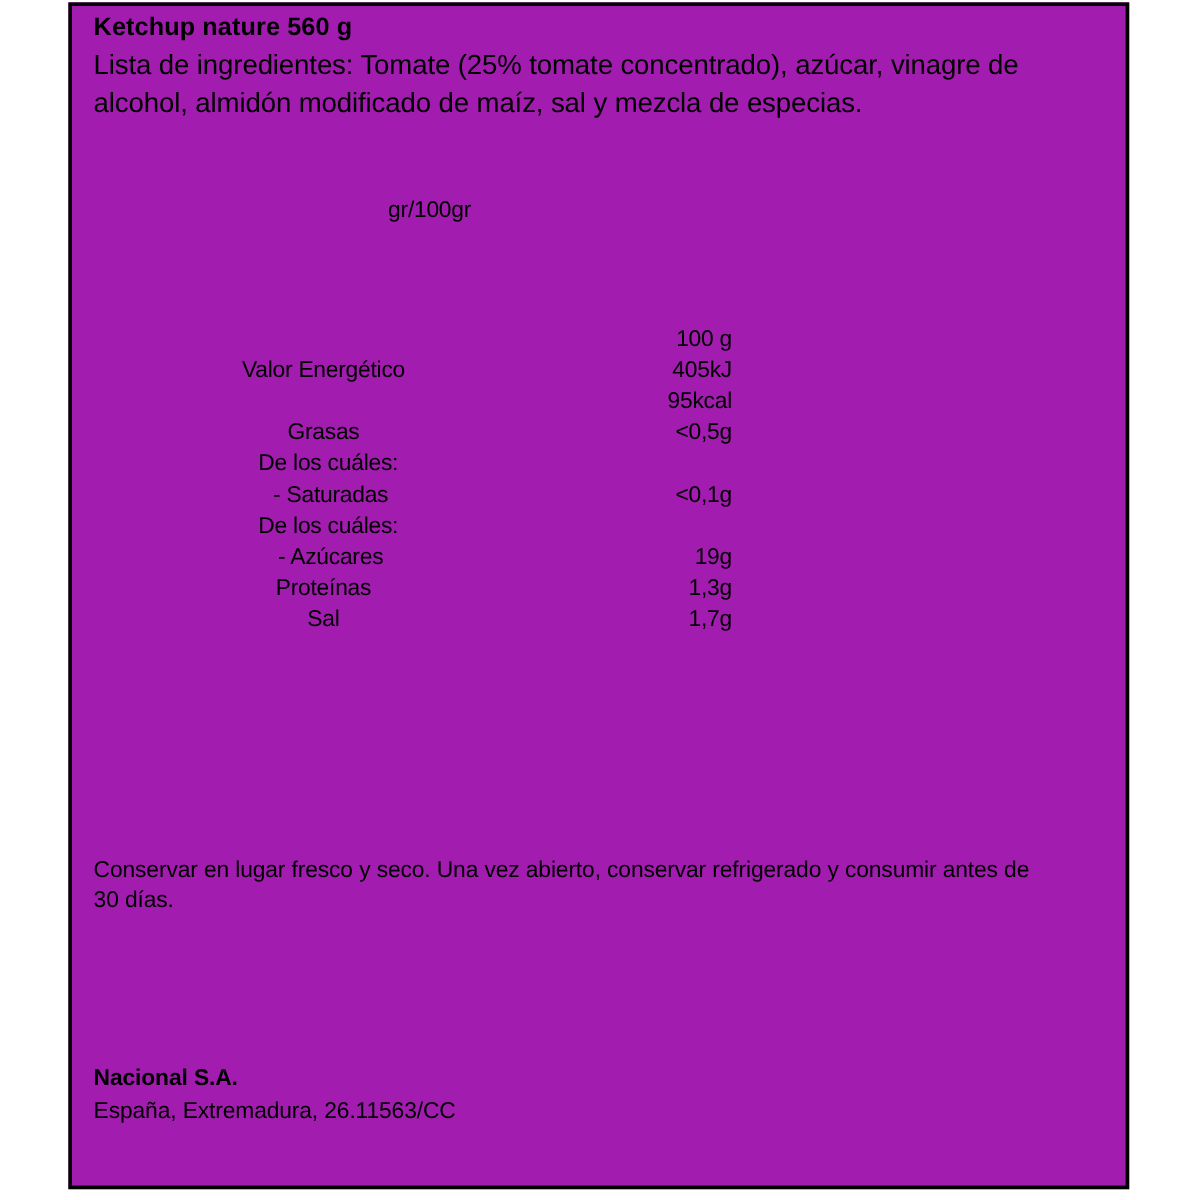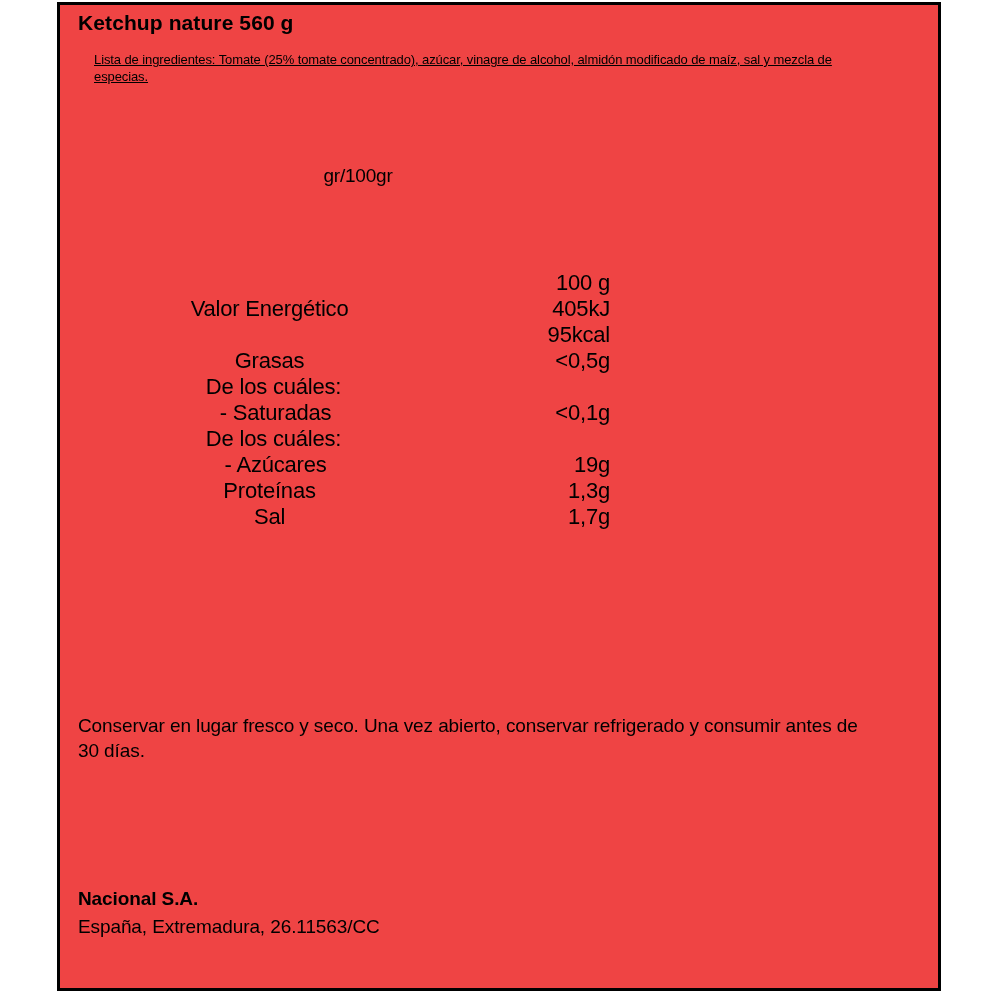--- a/index.html
+++ b/index.html
@@ -15,21 +15,21 @@
     overflow: hidden;
   }
 
   #label-frame {
     position: absolute;
     left: 57px;
     top: 2px;
     width: 884px;
     height: 989px;
     border: 3px solid #000000;
-    background: #ef4444;
+    background: #a21caf;
     box-sizing: border-box;
   }
 
   .inner {
     position: absolute;
     left: 0;
     top: 0;
     right: 0;
     bottom: 0;
     padding: 6px 18px 0 18px;
@@ -39,26 +39,25 @@
   
   #product-title {
     font-size: 21px;
     font-weight: bold;
     letter-spacing: 0.1px;
     margin: 0 0 4px 0;
     line-height: 1.15;
   }
 
   #ingredients-text {
-    font-size: 13px;
+    font-size: 23px;
     line-height: 1.32;
-    margin: 16px;
+    margin: 0;
     max-width: 790px;
     letter-spacing: -0.1px;
-    text-decoration: underline;
   }
 
   
   #nutrition-section {
     position: absolute;
     left: 18px;
     top: 160px;
     width: 846px;
   }
 
@@ -74,21 +73,21 @@
 
   #nutrition-table {
     position: absolute;
     left: 0;
     top: 105px;
     width: 560px;
     border-collapse: collapse;
   }
   #nutrition-table td {
     padding: 0;
-    font-size: 22px;
+    font-size: 19px;
     line-height: 26px;
     vertical-align: baseline;
     letter-spacing: -0.2px;
     white-space: nowrap;
   }
   #nutrition-table td.nut-label {
     width: 400px;
     text-align: center;
   }
   #nutrition-table td.nut-value {

